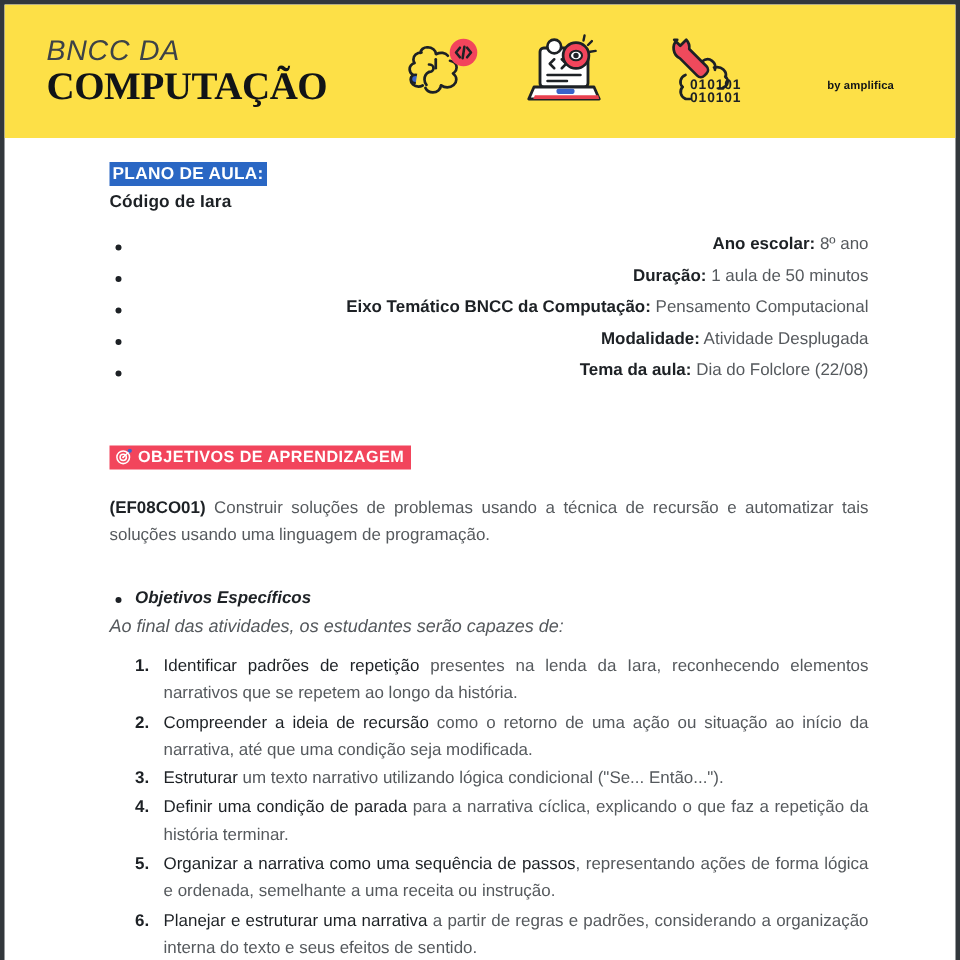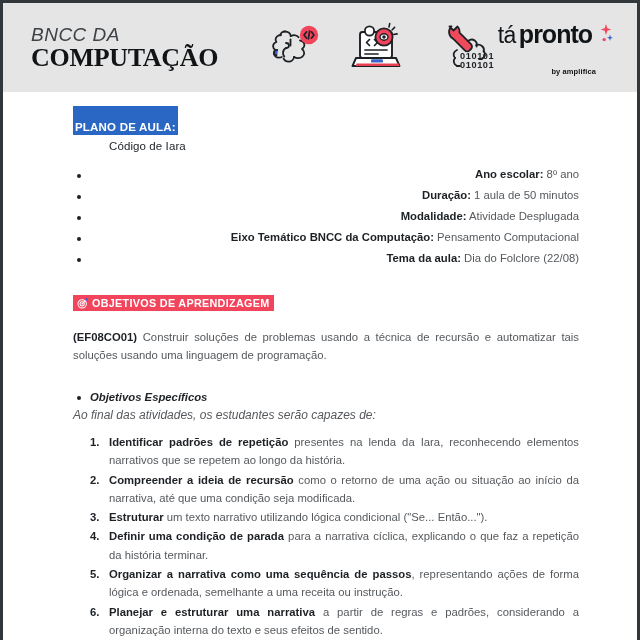--- a/index.html
+++ b/index.html
@@ -17,21 +17,21 @@
     border-left: 3px solid #32373c;
     border-right: 3px solid #32373c;
     border-top: 3px solid #32373c;
     overflow: hidden;
   }
 
   
   .header-band {
     position: relative;
     height: 89px;
-    background: #e5e5e5;
+    background: #fde047;
     display: flex;
     align-items: center;
     padding: 0 18px 0 28px;
   }
   .brand-lockup {
     width: 215px;
     flex: 0 0 215px;
     line-height: 1;
   }
   .brand-line1 {
@@ -95,30 +95,29 @@
     padding: 14px 58px 0 70px;
     color: #3f4448;
   }
   .section-title-blue {
     display: inline-block;
     background: #2a67c4;
     color: #ffffff;
     font-size: 11.5px;
     font-weight: bold;
     letter-spacing: 0.2px;
-    padding: 14px 2px 1px 2px;
+    padding: 1px 2px 1px 2px;
     line-height: 1.25;
   }
   .subtitle-strong {
     font-size: 11.5px;
-    font-weight: normal;
+    font-weight: bold;
     color: #1d2125;
     margin-top: 5px;
     letter-spacing: 0.1px;
-    margin-left: 36px;
   }
 
   ul.meta-list {
     list-style: none;
     margin: 17px 0 0 0;
     padding: 0;
   }
   ul.meta-list li {
     position: relative;
     padding-left: 17px;
@@ -136,29 +135,29 @@
     border-radius: 50%;
     background: #1d2125;
   }
   ul.meta-list li b {
     color: #1d2125;
     font-weight: bold;
   }
 
   .badge-red {
     display: inline-flex;
-    align-items: flex-end;
+    align-items: flex-start;
     gap: 4px;
     background: #f2455c;
     color: #ffffff;
     font-size: 10.8px;
     font-weight: bold;
     letter-spacing: 0.3px;
     padding: 2px 5px 2px 4px;
-    margin-top: 21px;
+    margin-top: 34px;
   }
   .badge-target { width: 11px; height: 11px; display: block; }
 
   .skill-para {
     margin-top: 15px;
     font-size: 11.3px;
     line-height: 1.65;
     text-align: justify;
     color: #55595d;
   }
@@ -204,21 +203,21 @@
     margin-bottom: 1px;
   }
   ol.goals li::before {
     content: counter(g) ".";
     position: absolute;
     left: -19px;
     top: 0;
     font-weight: bold;
     color: #1d2125;
   }
-  ol.goals li b { color: #1d2125; font-weight: bold; }
+  ol.goals li b { color: #1d2125; font-weight: normal; }
 </style>
 </head>
 <body>
 
 <div id="page">
 
   <div class="header-band">
 
     <div class="brand-lockup">
       <div class="brand-line1">BNCC DA</div>
@@ -284,46 +283,37 @@
         </g>
         <g fill="#1d2125" font-family="Liberation Sans, sans-serif" font-size="9.2" font-weight="bold" letter-spacing="0.6">
           <text x="28" y="42">010101</text>
           <text x="28" y="51">010101</text>
         </g>
       </svg>
 
     </div>
 
     <div class="logo-block">
-      <div class="logo-main">
-        <span class="logo-ta">tá</span>
-        <span class="logo-pronto">pronto</span>
-        <svg class="logo-spark" viewBox="0 0 20 24">
-          <path d="M13 2 L14.3 6.2 L18.4 7.5 L14.3 8.8 L13 13 L11.7 8.8 L7.6 7.5 L11.7 6.2 Z" fill="#f2455c"></path>
-          <path d="M17 12.5 L17.8 15 L20.2 15.8 L17.8 16.6 L17 19.1 L16.2 16.6 L13.8 15.8 L16.2 15 Z" fill="#3a63c9"></path>
-          <circle cx="11.2" cy="17.6" r="1.7" fill="#f2455c"></circle>
-        </svg>
-      </div>
       <div class="logo-sub">by amplifica</div>
     </div>
 
   </div>
 
   <div class="doc-body">
 
     <div>
       <span class="section-title-blue">PLANO DE AULA:</span>
       <div class="subtitle-strong">Código de Iara</div>
     </div>
 
     <ul class="meta-list">
       <li><b>Ano escolar:</b> <span>8º ano</span></li>
       <li><b>Duração:</b> <span>1 aula de 50 minutos</span></li>
+      <li><b>Eixo Temático BNCC da Computação:</b> <span>Pensamento Computacional</span></li>
       <li><b>Modalidade:</b> <span>Atividade Desplugada</span></li>
-      <li><b>Eixo Temático BNCC da Computação:</b> <span>Pensamento Computacional</span></li>
       <li><b>Tema da aula:</b> <span>Dia do Folclore (22/08)</span></li>
     </ul>
 
     <div class="badge-red">
       <svg class="badge-target" viewBox="0 0 12 12">
         <circle cx="5.6" cy="6.4" r="4.6" fill="none" stroke="#ffffff" stroke-width="1.1"></circle>
         <circle cx="5.6" cy="6.4" r="2.3" fill="none" stroke="#ffffff" stroke-width="1.1"></circle>
         <circle cx="5.6" cy="6.4" r="0.7" fill="#ffffff"></circle>
         <path d="M5.6 6.4 L10.4 1.8" stroke="#ffffff" stroke-width="1.1" stroke-linecap="round"></path>
         <circle cx="10.4" cy="1.6" r="1.5" fill="#3a63c9"></circle>

